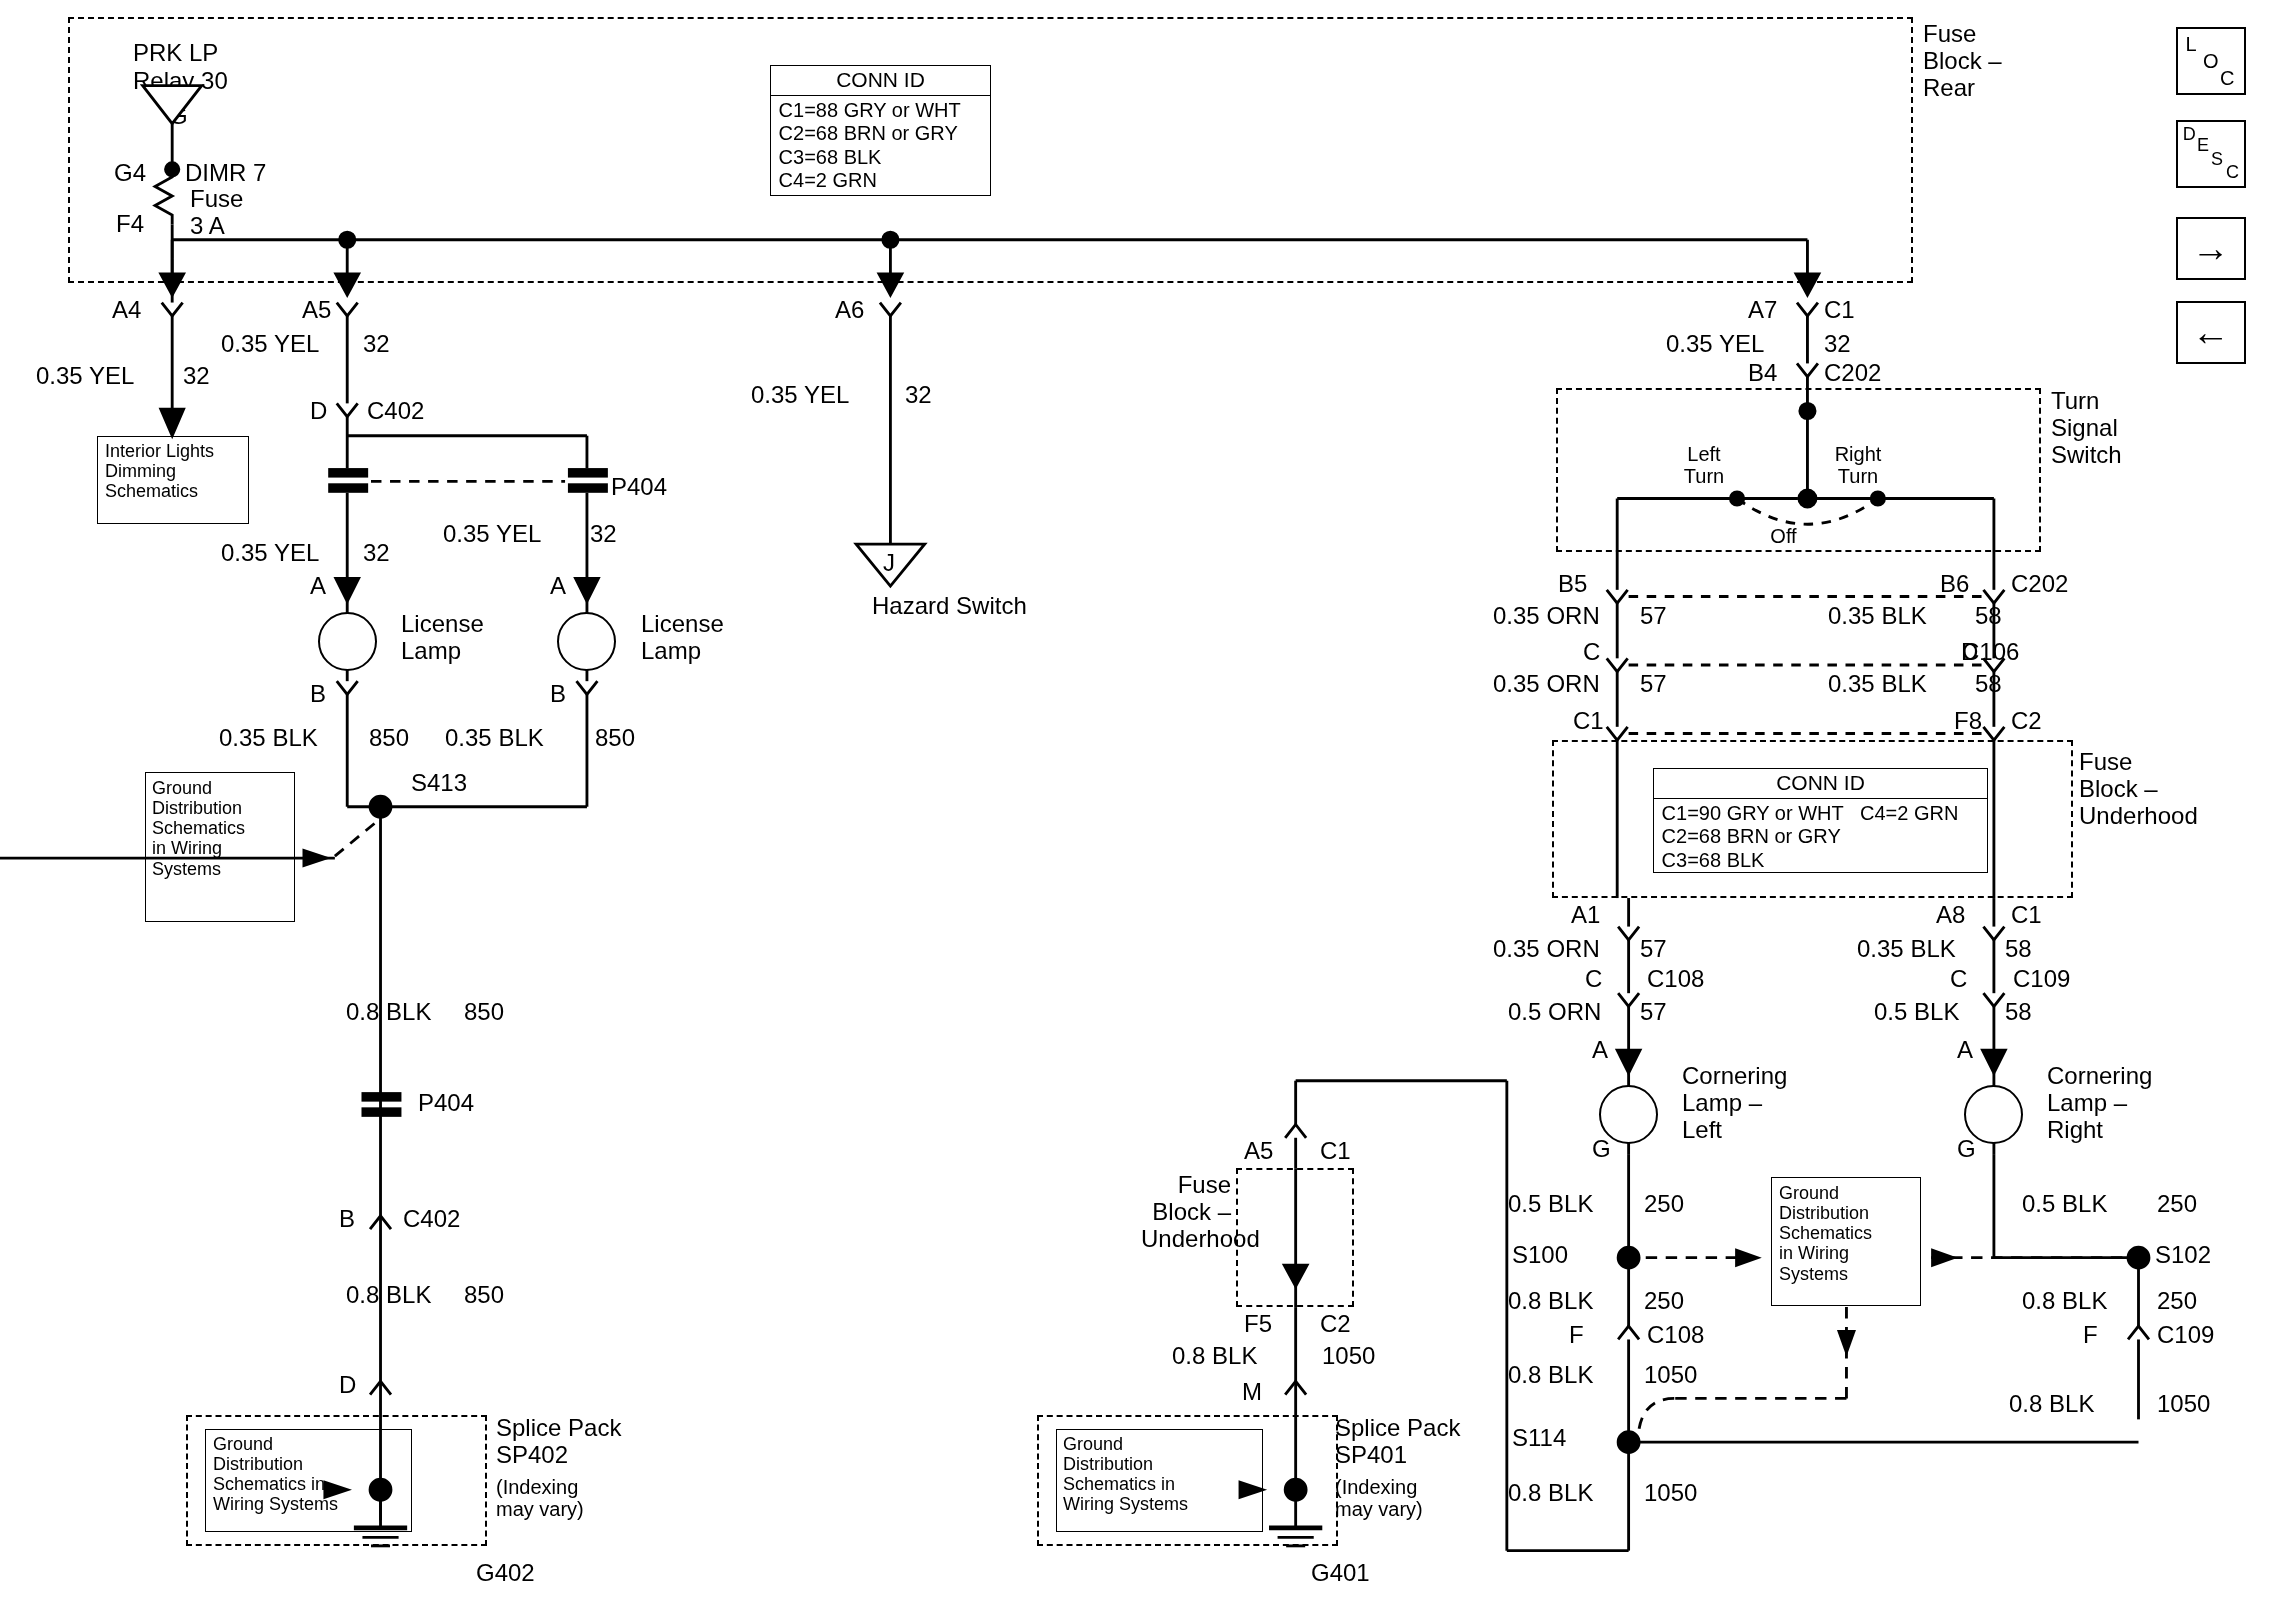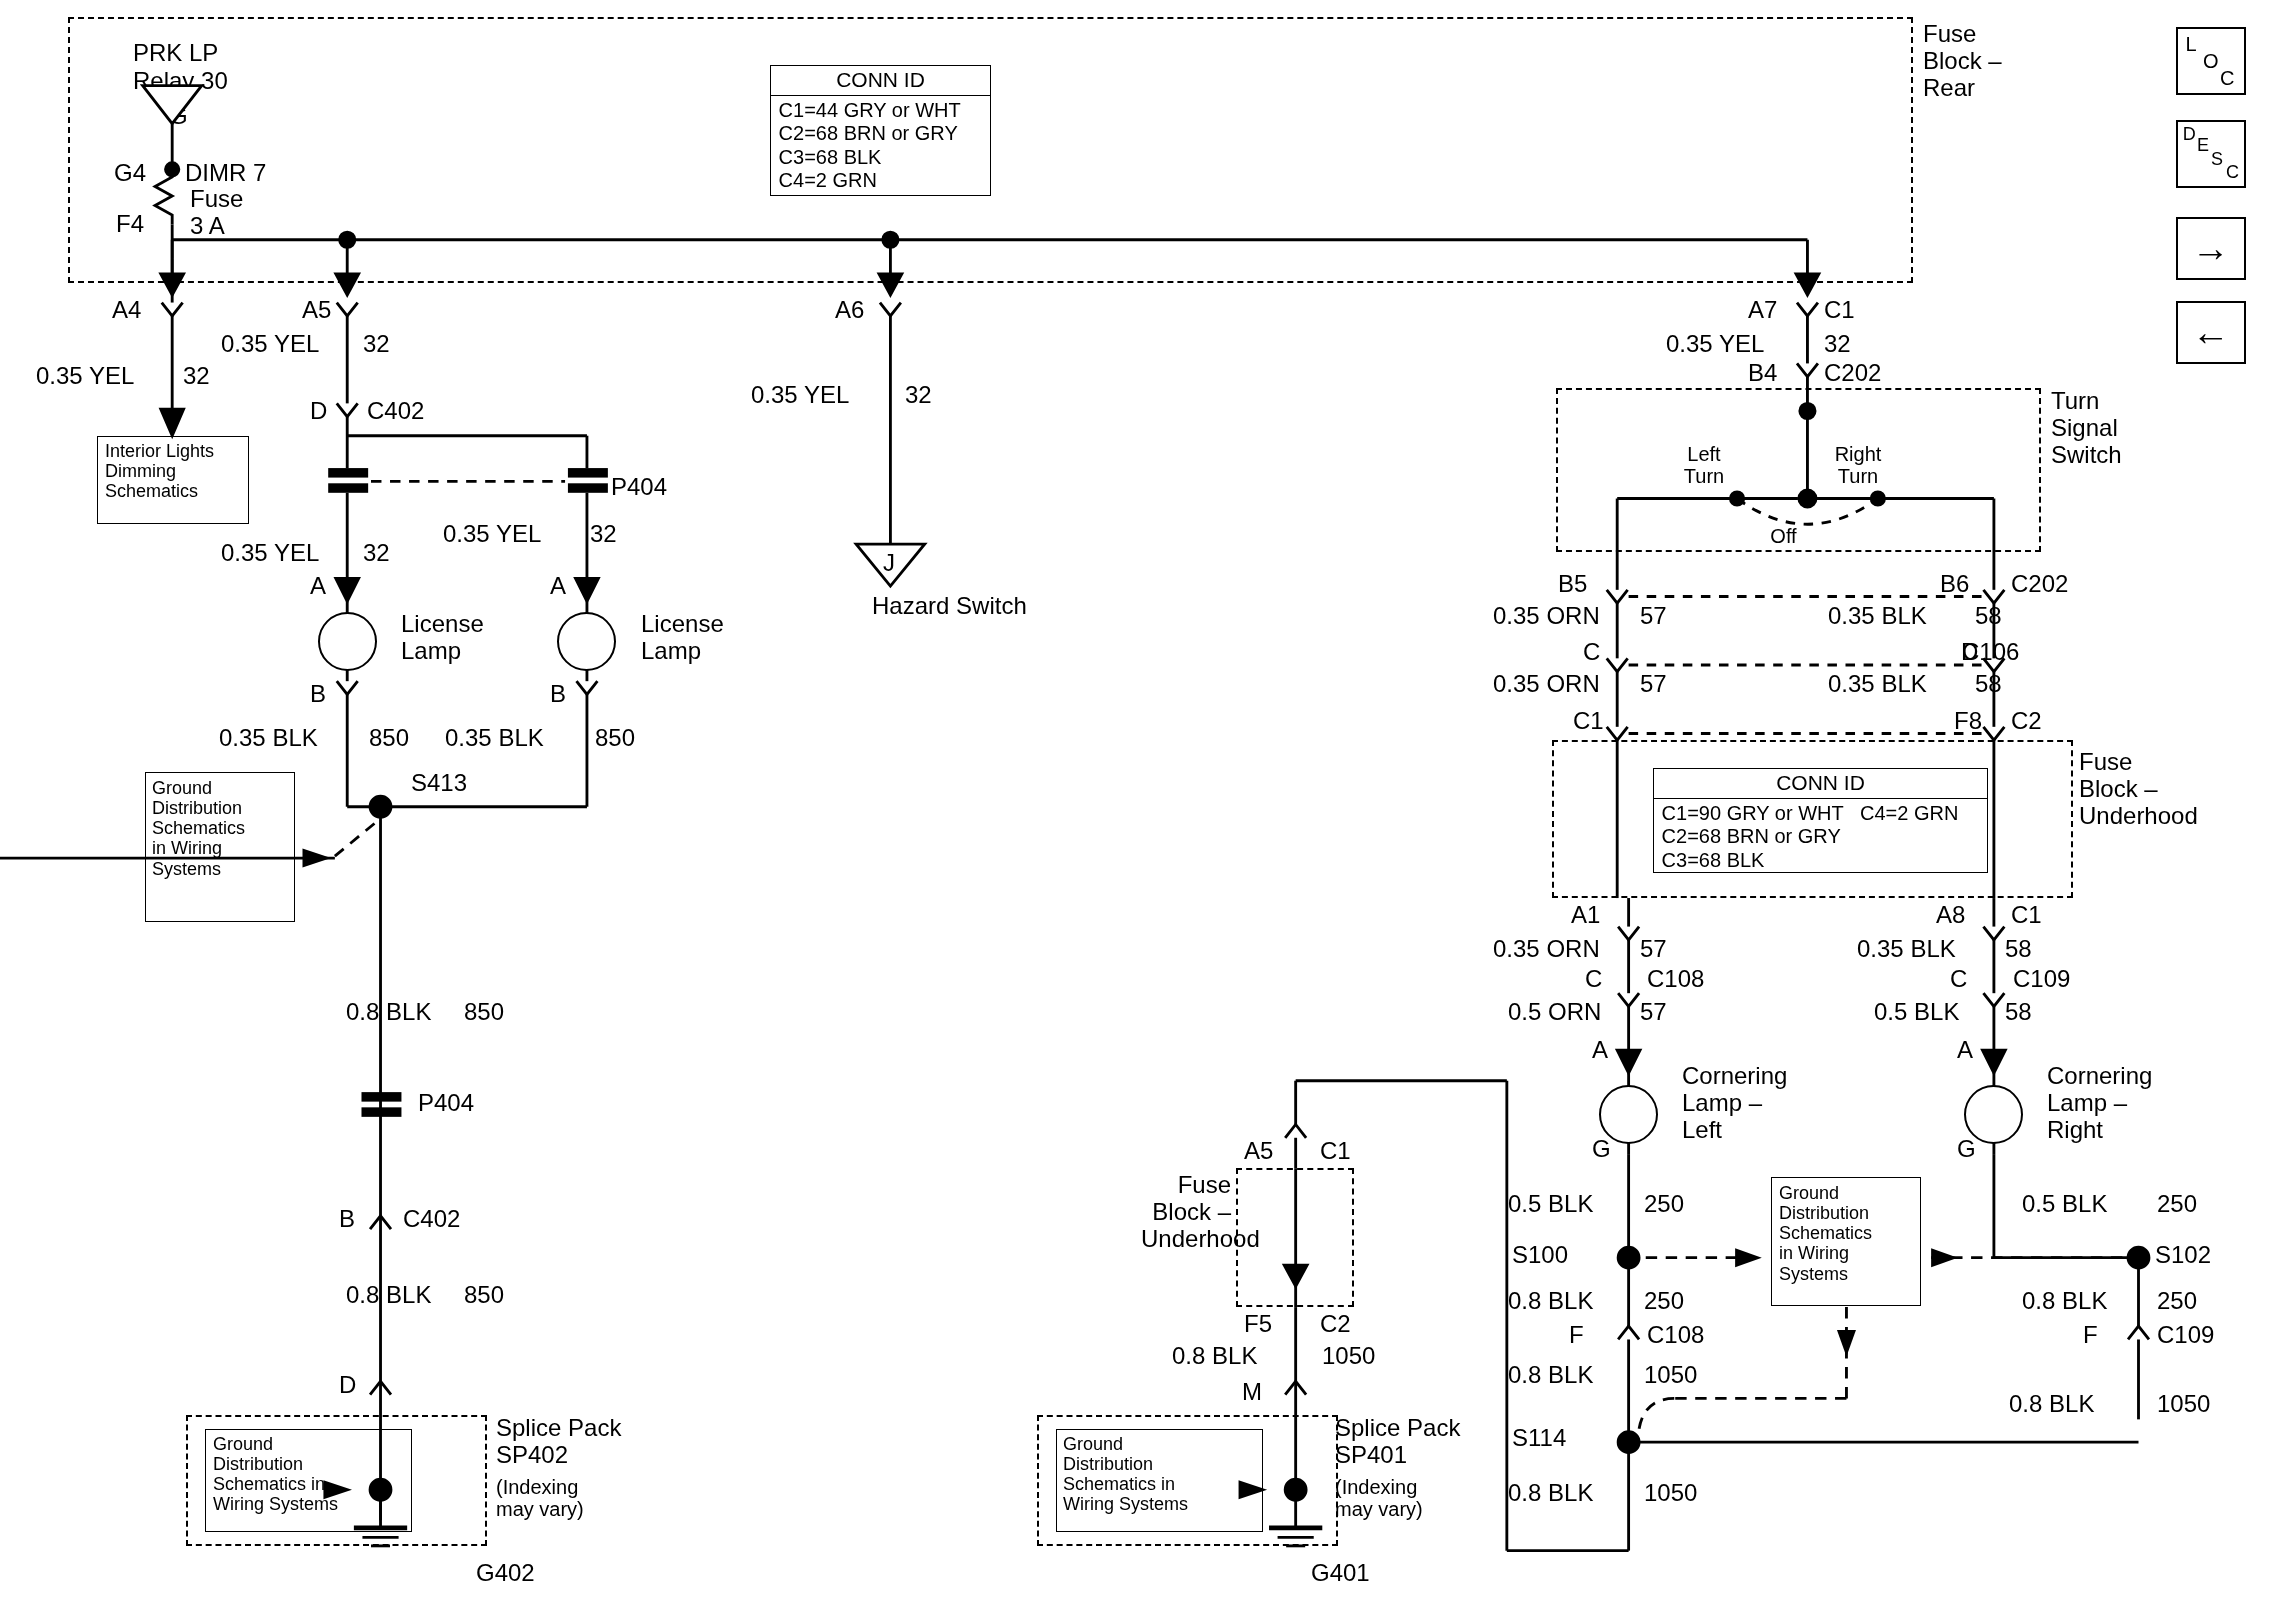--- a/index.html
+++ b/index.html
@@ -95,21 +95,21 @@
   <div class="lbl" style="left:133px; top:68px;">Relay 30</div>
   <div class="lbl" style="left:169px; top:103px;">G</div>
   <div class="lbl" style="left:114px; top:160px;">G4</div>
   <div class="lbl" style="left:185px; top:160px;">DIMR 7</div>
   <div class="lbl" style="left:190px; top:186px;">Fuse</div>
   <div class="lbl" style="left:190px; top:213px;">3 A</div>
   <div class="lbl" style="left:116px; top:211px;">F4</div>
 
   <div class="conn-table" style="left:770px; top:65px; width:221px; height:131px;">
     <div class="conn-head">CONN ID</div>
-    <div class="conn-body" style="padding-bottom:0">C1=44 GRY or WHT</div>
+    <div class="conn-body" style="padding-bottom:0">C1=88 GRY or WHT</div>
     <div class="conn-body" style="padding:0 7.6px">C2=68 BRN or GRY</div>
     <div class="conn-body" style="padding:0 7.6px">C3=68 BLK</div>
     <div class="conn-body" style="padding:0 7.6px">C4=2 GRN</div>
   </div>
 
   <div class="solid-box" style="left:97px; top:436px; width:152px; height:88px;"></div>
   <div class="lbl xs" style="left:105px; top:441px;">Interior Lights
 Dimming
 Schematics</div>
 

